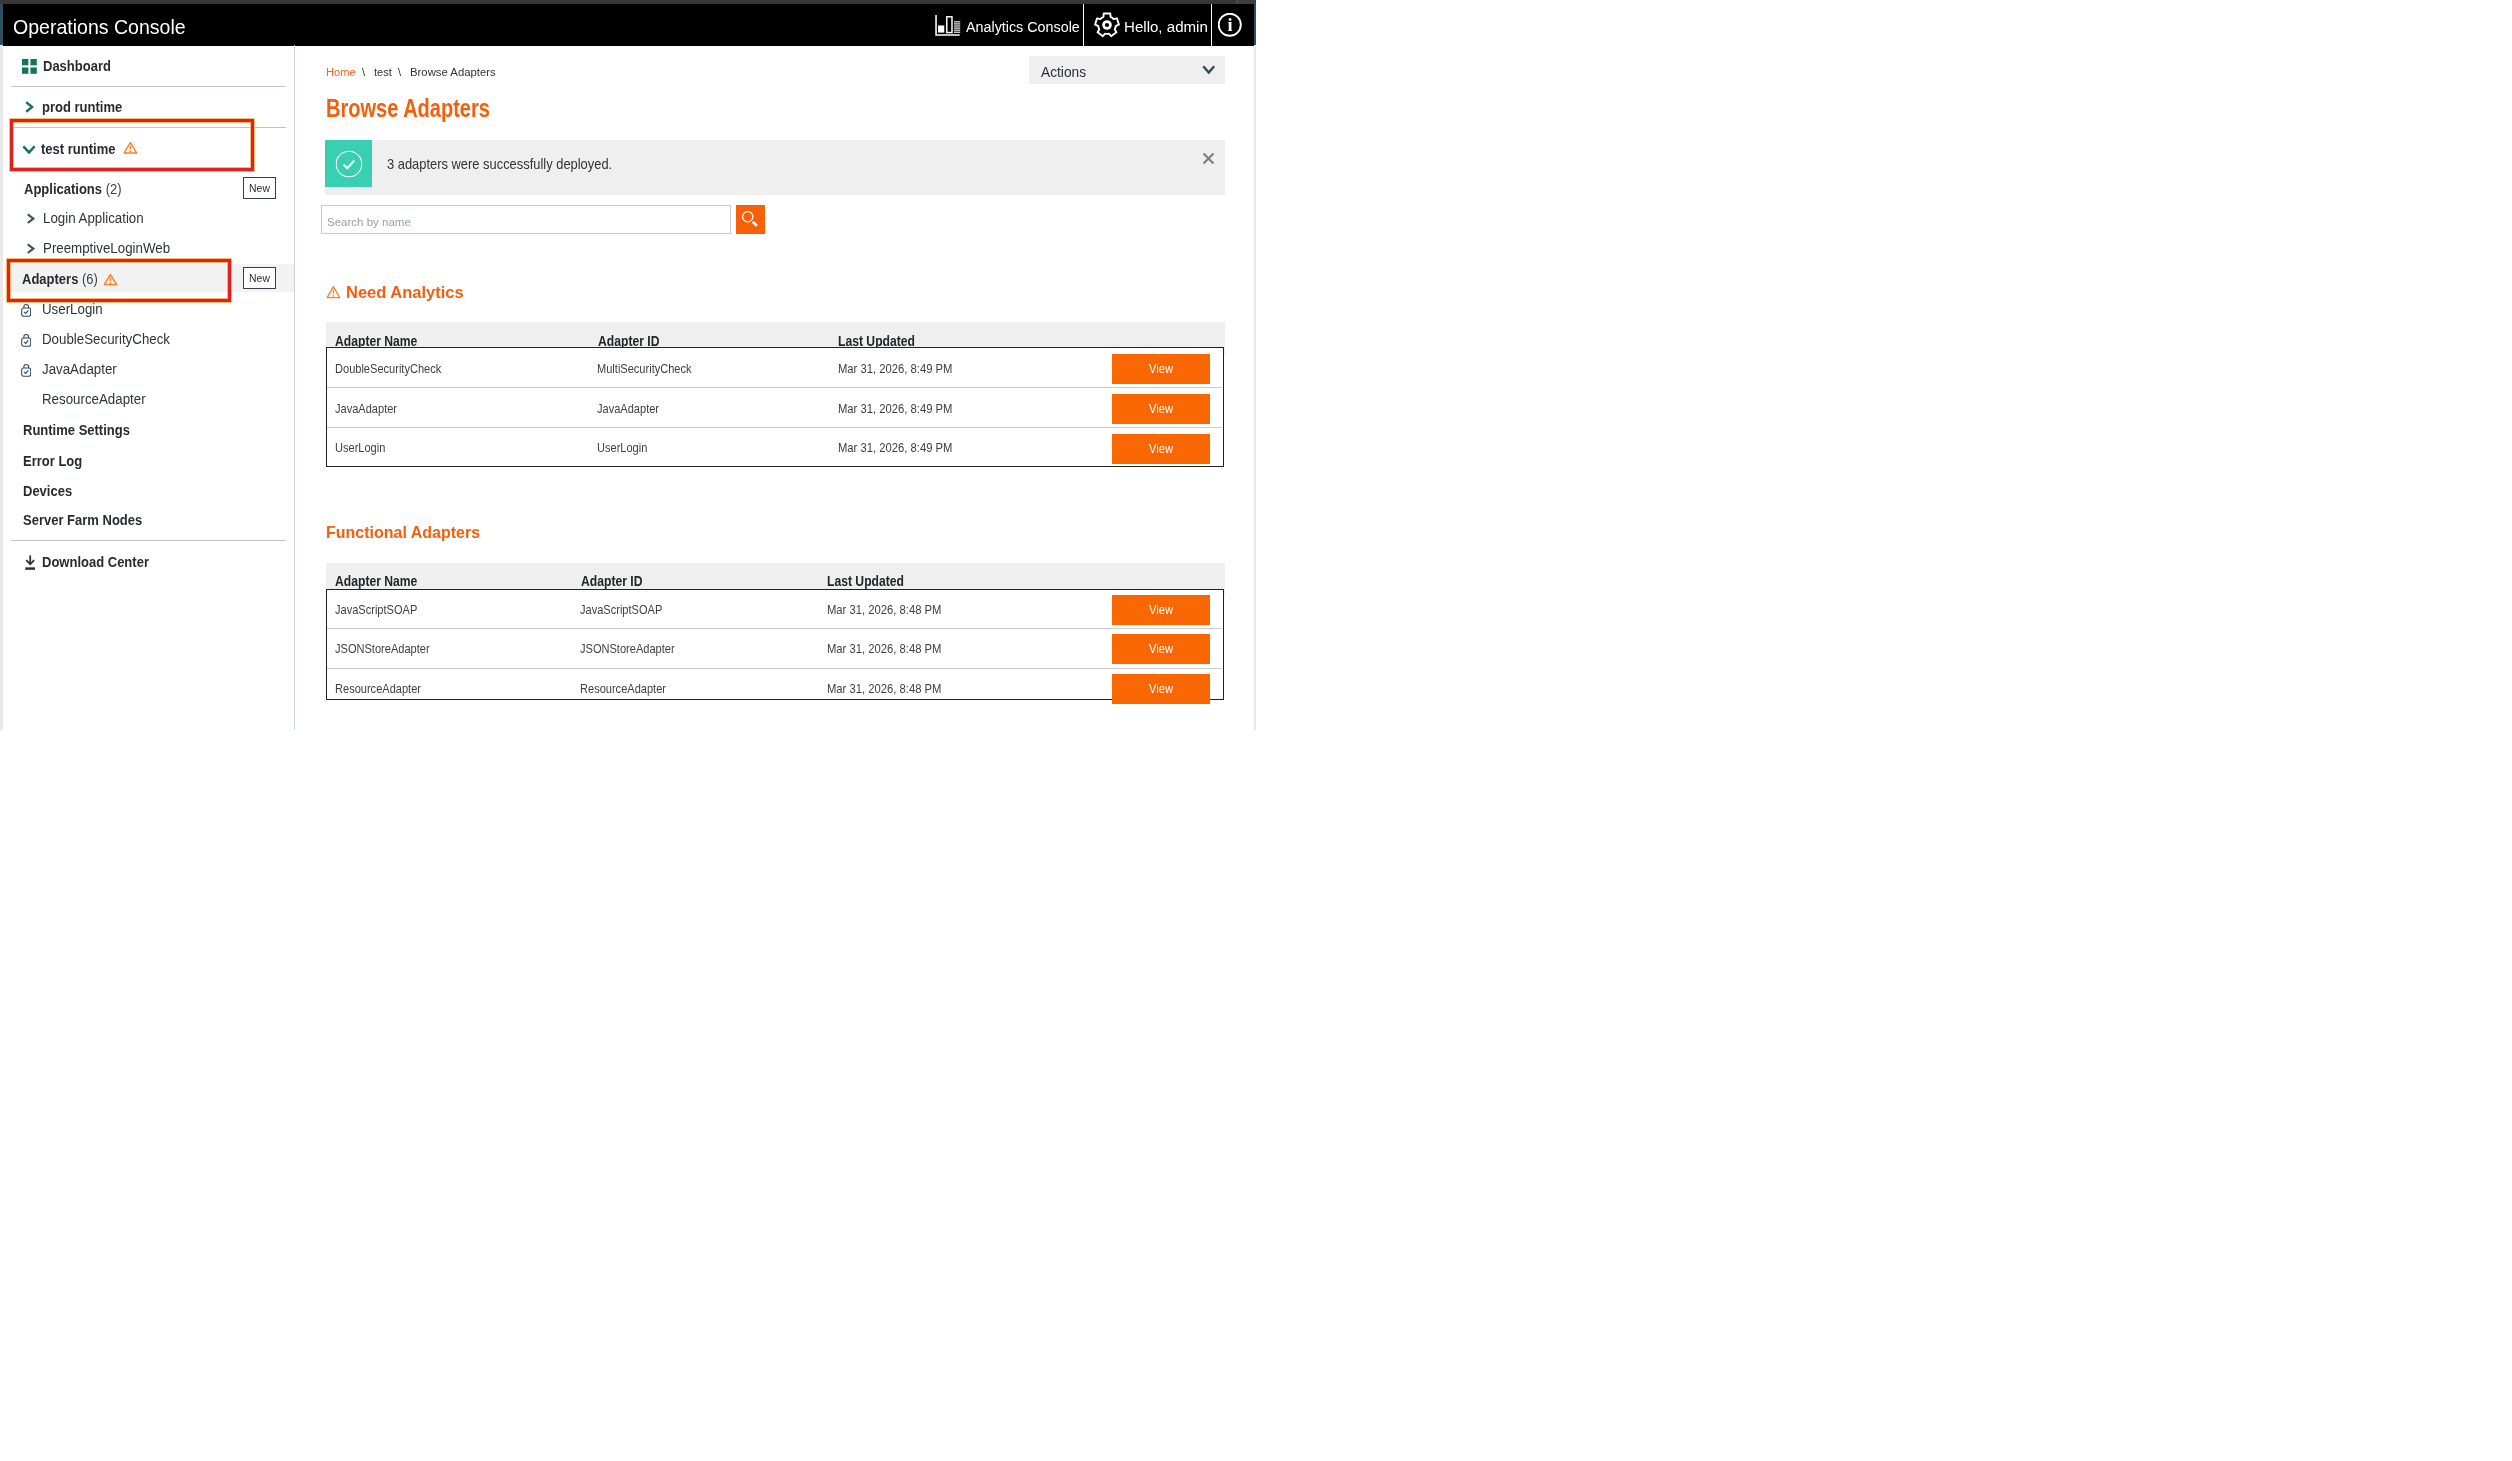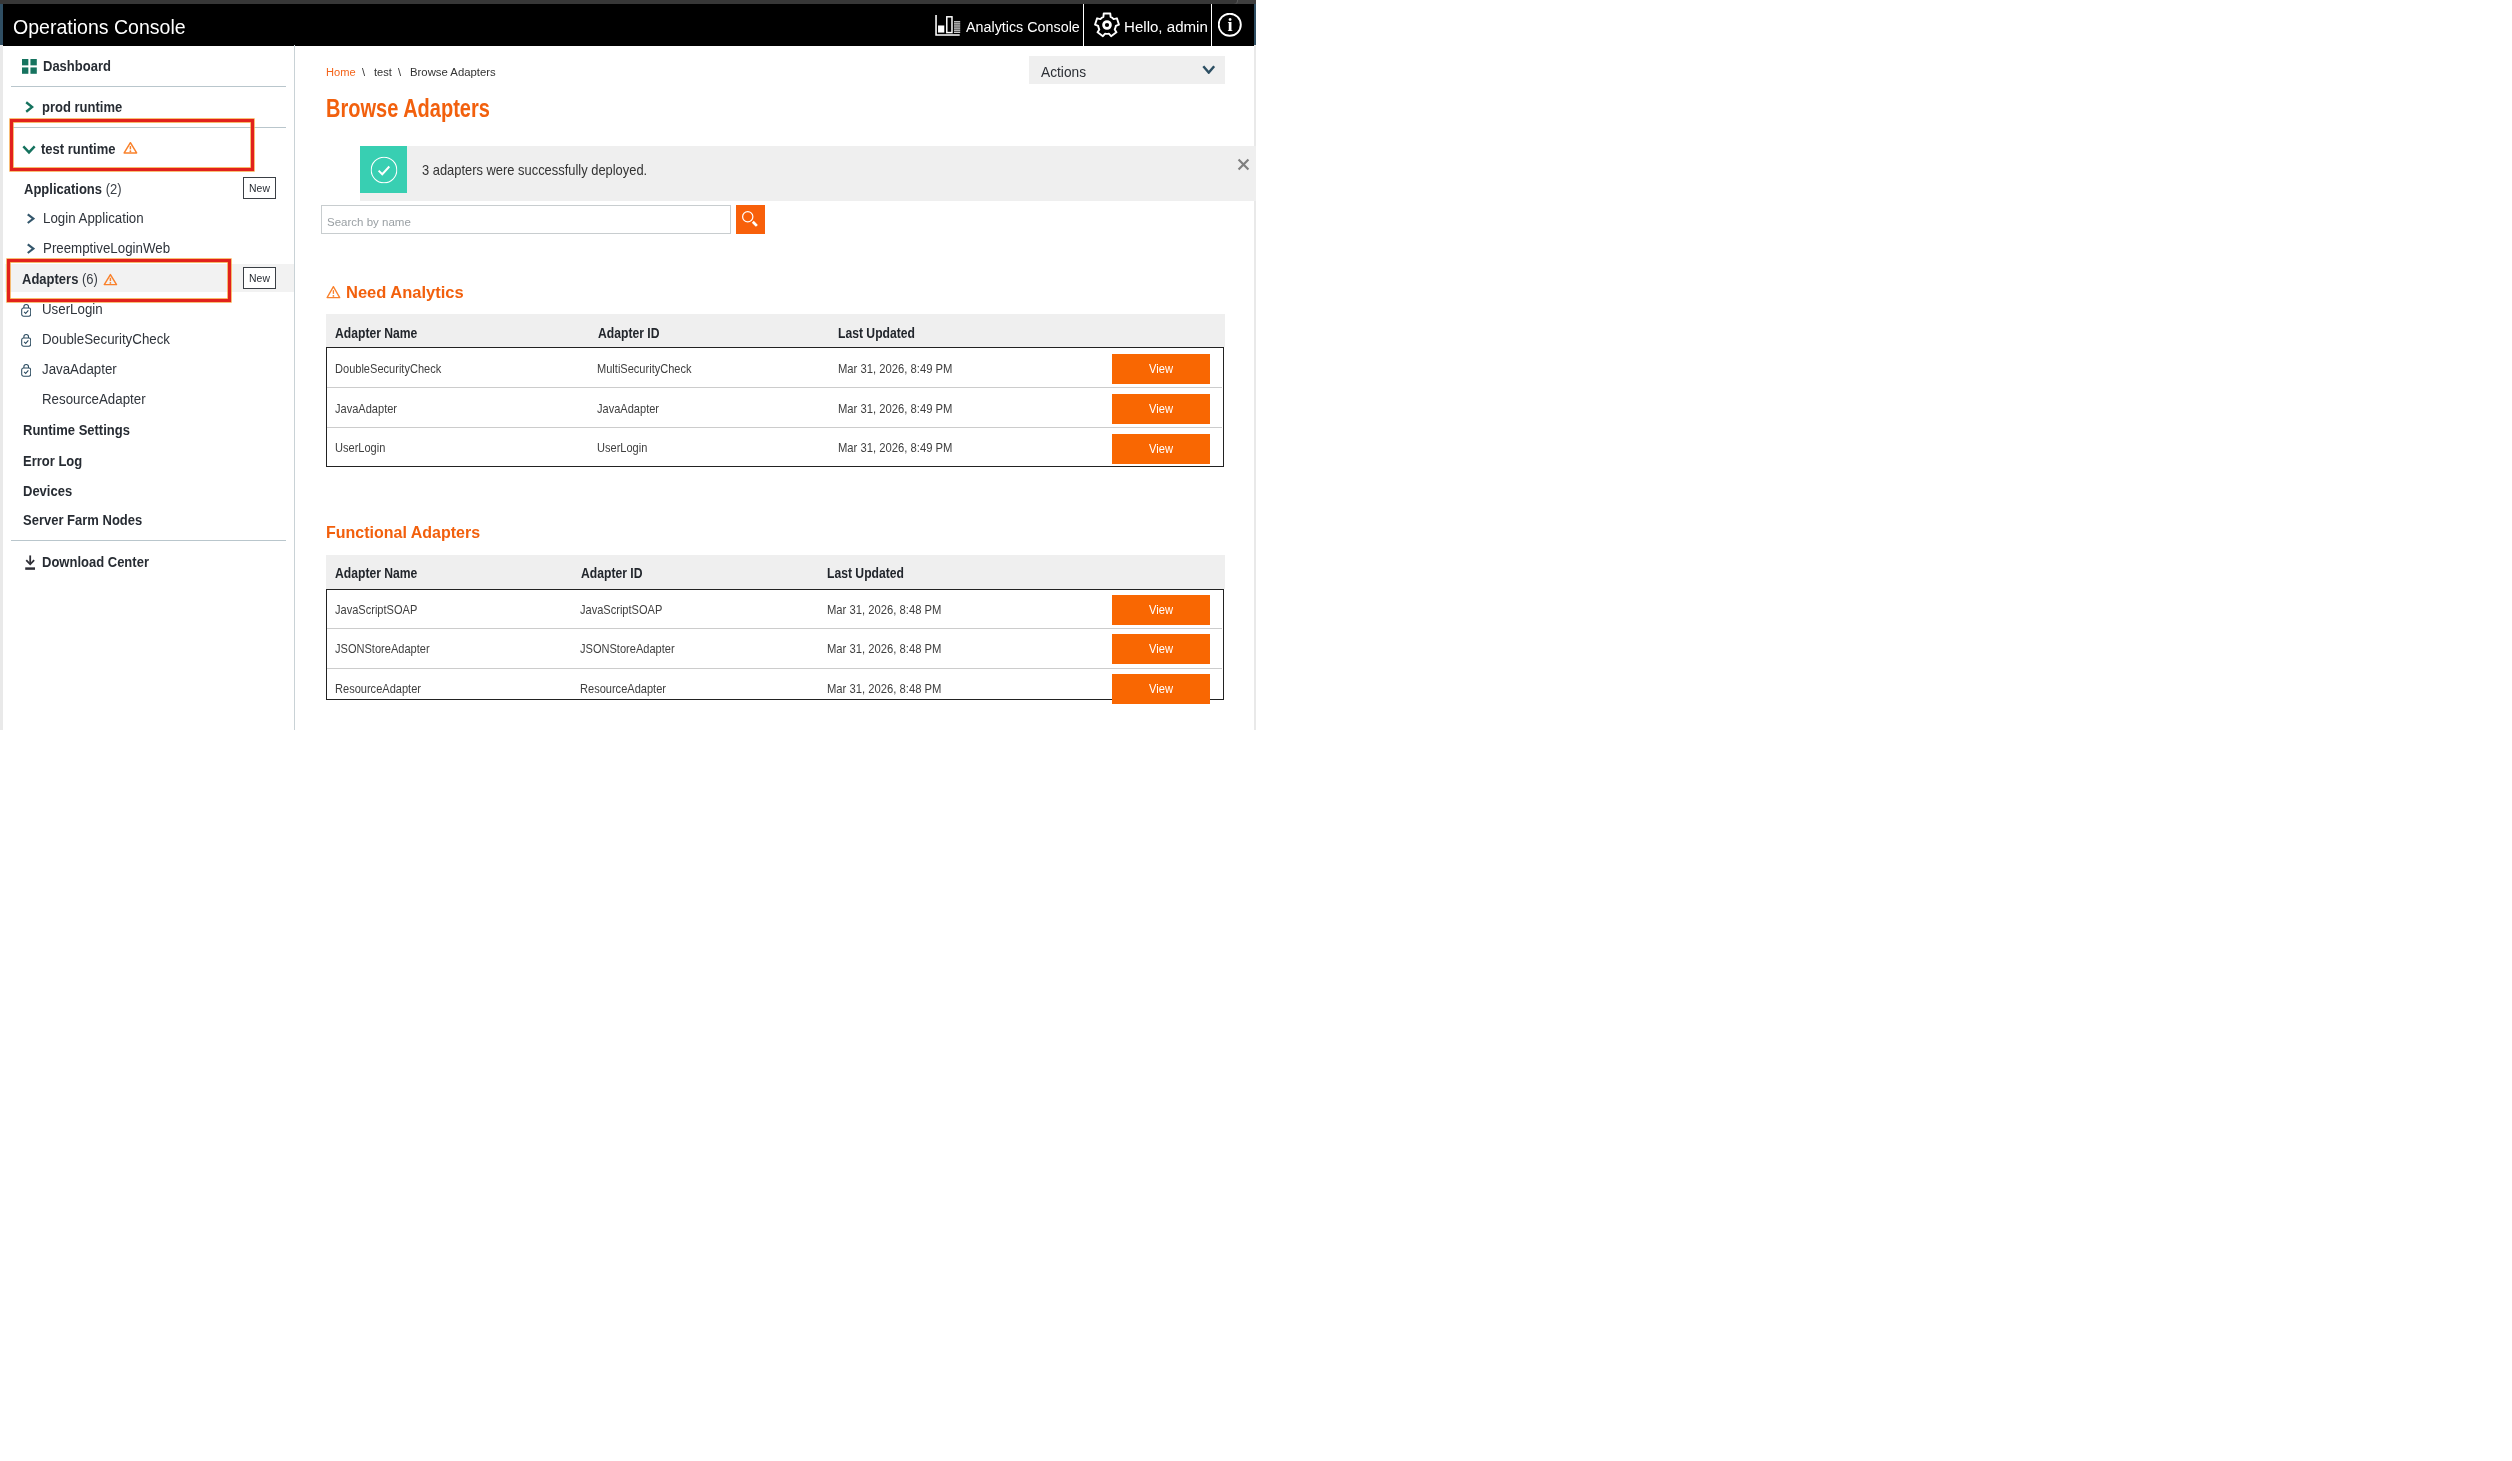--- a/index.html
+++ b/index.html
@@ -27,25 +27,25 @@
 .sb-bold { font-weight:bold; font-size:15.4px; color:#272c33; transform:translateY(-50%) scaleX(0.845); }
 .sb-reg  { font-size:15.4px; color:#2f343b; transform:translateY(-50%) scaleX(0.865); }
 #adapters-band { left:5.2px; top:264px; width:289px; height:28px; background:#f2f2f2; }
 
 .newbtn { position:absolute; width:33px; height:22px; border:1.3px solid #3a3f45; background:#fff; color:#272c33; font-size:10.4px; display:flex; align-items:center; justify-content:center; }
 
 .redbox { position:absolute; border:3.9px solid #e2211c; box-shadow:0 0 0 0.7px #f5a33b, inset 0 0 0 0.7px #f5a33b; }
 
 
 #actions { left:1029px; top:56px; width:196px; height:28px; background:#efefef; }
-#banner { left:325px; top:146px; width:900px; height:55px; background:#efefef;margin-left:35px; }
+#banner { left:325px; top:140px; width:900px; height:55px; background:#efefef; }
 #banner .sq { position:absolute; left:0; top:0; width:47px; height:47px; background:#38cfb2; }
 #searchwrap { left:321px; top:205px; width:410px; height:29px; border:0.9px solid #c8cdcf; background:#fff; }
 #searchbtn { left:736px; top:205px; width:29px; height:29px; background:#f8600a; }
-.thead { position:absolute; width:899px; background:#efefef; }
+.thead { position:absolute; width:899px; background:#efefef;margin-top:8px; }
 .tbody { position:absolute; width:898px; border:1.1px solid #222; background:#fff; }
 .rowline { position:absolute; left:0; width:895px; height:0.9px; background:#ccc; }
 .viewbtn { position:absolute; width:98px; height:30px; background:#f96702; }
 .viewbtn .vt { position:absolute; left:50%; top:50%; transform:translate(-50%,-50%) scaleX(0.93); color:#fff; font-size:12px; }
 .hcell { font-weight:bold; font-size:15px; color:#22262c; transform:translateY(-50%) scaleX(0.81); }
 .rcell { font-size:13px; color:#3f3f3f; transform:translateY(-50%) scaleX(0.85); }
 .dcell { font-size:13px; color:#3f3f3f; transform:translateY(-50%) scaleX(0.865); }
 </style>
 </head>
 <body>

